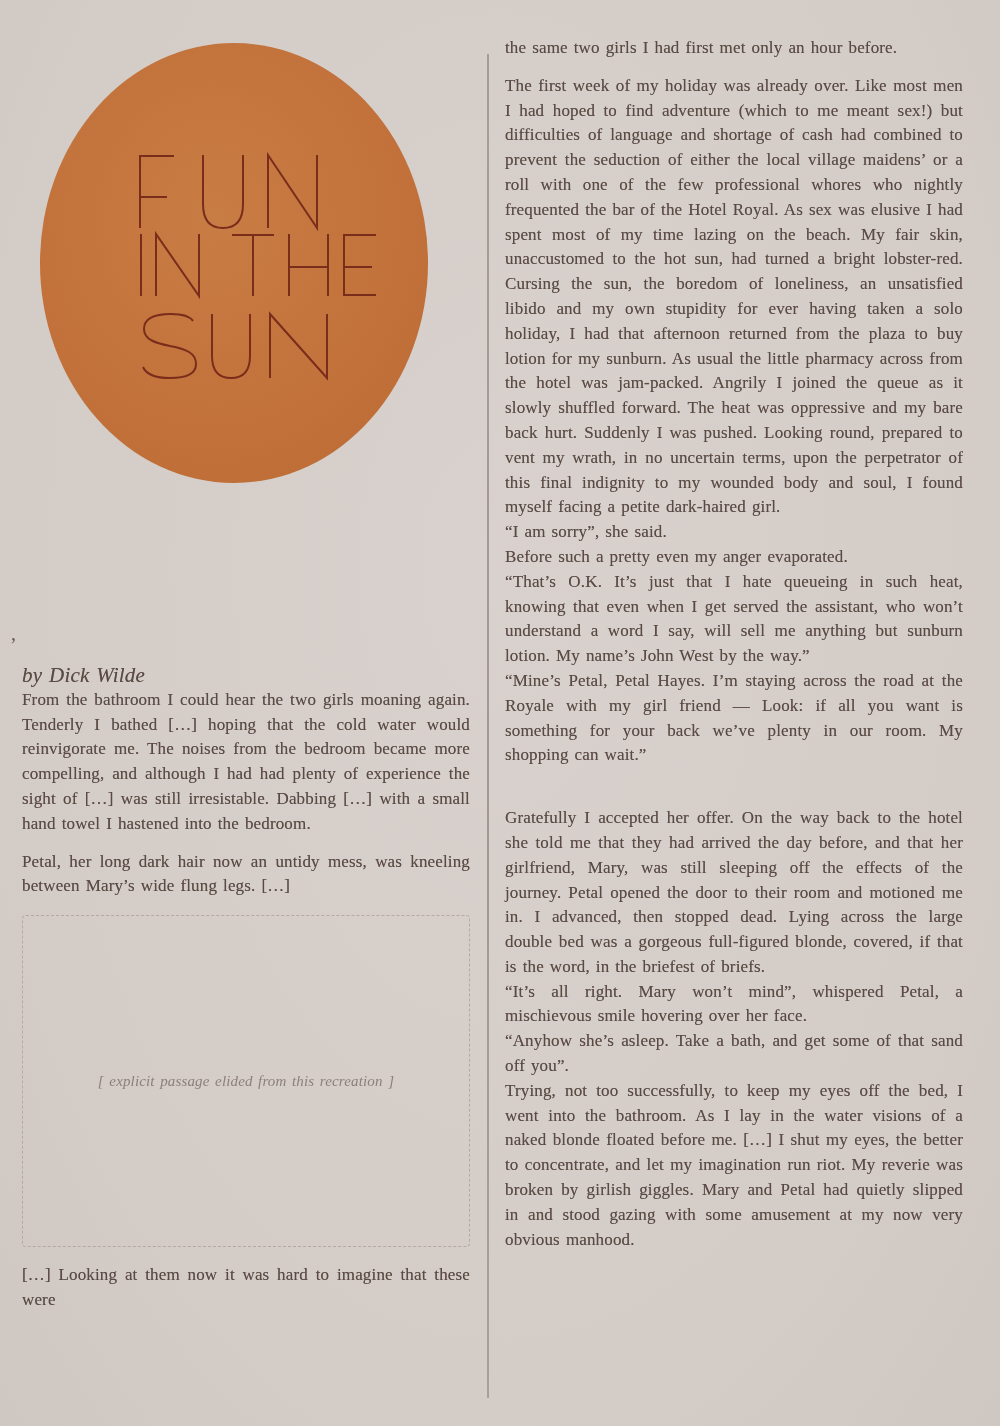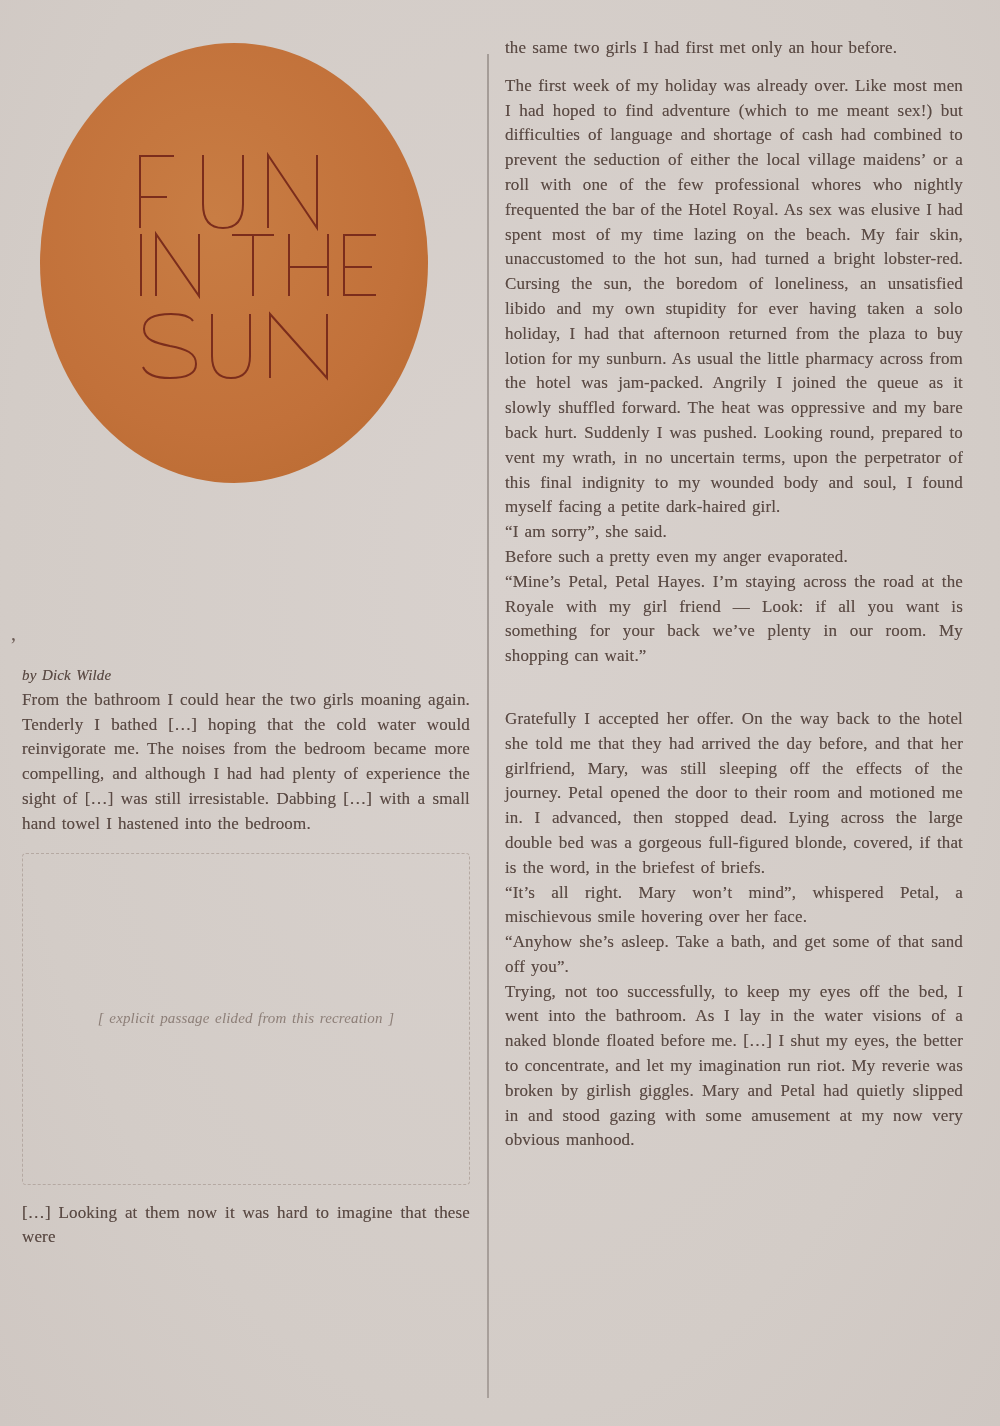--- a/index.html
+++ b/index.html
@@ -30,21 +30,21 @@
   .col {
     position:absolute;
     text-align:justify;
     font-size:17px; line-height:24.8px;
     letter-spacing:.15px; word-spacing:1.6px;
     text-shadow:0 0 .6px rgba(96,78,70,.55);
   }
   .col-left  { left:22px;  top:663px; width:448px; }
   .col-right { left:505px; top:36px;  width:458px; }
   .col p { margin:0; }
-  .byline { font-style:italic; font-size:15px; margin:0 0 26px 0; }
+  .byline { font-style:italic; font-size:21px; margin:0 0 26px 0; }
   .gap-sm { margin-top:13px !important; }
   .gap-lg { margin-top:38px !important;font-family:Liberation Serif, serif; }
   .redaction {
     display:flex; align-items:center; justify-content:center;
     min-height:330px; margin:16px 0 !important; padding:0 34px;
     font-style:italic; font-size:15px; text-align:center;
     color:#8d7f78; text-shadow:none;
     border:1px dashed #b5a9a2; border-radius:4px;
   }
 </style>
@@ -90,31 +90,33 @@
   <span class="sr-only">FUN IN THE SUN</span>
 
   <span class="print-artifact">’</span>
 
   <div class="divider"></div>
 
   <div class="col col-left">
     <p class="byline">by Dick Wilde</p>
     <div>
         <p>From the bathroom I could hear the two girls moaning again. Tenderly I bathed […] hoping that the cold water would reinvigorate me. The noises from the bedroom became more compelling, and although I had had plenty of experience the sight of […] was still irresistable. Dabbing […] with a small hand towel I hastened into the bedroom.</p>
+        <p class="gap-sm">Petal, her long dark hair now an untidy mess, was kneeling between Mary’s wide flung legs. […]</p>
         <p class="redaction">[ explicit passage elided from this recreation ]</p>
         <p>[…] Looking at them now it was hard to imagine that these were</p>
       </div>
   </div>
 
   <div class="col col-right">
     <div>
         <p>the same two girls I had first met only an hour before.</p>
         <p class="gap-sm">The first week of my holiday was already over. Like most men I had hoped to find adventure (which to me meant sex!) but difficulties of language and shortage of cash had combined to prevent the seduction of either the local village maidens’ or a roll with one of the few professional whores who nightly frequented the bar of the Hotel Royal. As sex was elusive I had spent most of my time lazing on the beach. My fair skin, unaccustomed to the hot sun, had turned a bright lobster-red. Cursing the sun, the boredom of loneliness, an unsatisfied libido and my own stupidity for ever having taken a solo holiday, I had that afternoon returned from the plaza to buy lotion for my sunburn. As usual the little pharmacy across from the hotel was jam-packed. Angrily I joined the queue as it slowly shuffled forward. The heat was oppressive and my bare back hurt. Suddenly I was pushed. Looking round, prepared to vent my wrath, in no uncertain terms, upon the perpetrator of this final indignity to my wounded body and soul, I found myself facing a petite dark-haired girl.</p>
         <p>“I am sorry”, she said.</p>
         <p>Before such a pretty even my anger evaporated.</p>
+        <p>“That’s O.K. It’s just that I hate queueing in such heat, knowing that even when I get served the assistant, who won’t understand a word I say, will sell me anything but sunburn lotion. My name’s John West by the way.”</p>
         <p>“Mine’s Petal, Petal Hayes. I’m staying across the road at the Royale with my girl friend — Look: if all you want is something for your back we’ve plenty in our room. My shopping can wait.”</p>
         <p class="gap-lg">Gratefully I accepted her offer. On the way back to the hotel she told me that they had arrived the day before, and that her girlfriend, Mary, was still sleeping off the effects of the journey. Petal opened the door to their room and motioned me in. I advanced, then stopped dead. Lying across the large double bed was a gorgeous full-figured blonde, covered, if that is the word, in the briefest of briefs.</p>
         <p>“It’s all right. Mary won’t mind”, whispered Petal, a mischievous smile hovering over her face.</p>
         <p>“Anyhow she’s asleep. Take a bath, and get some of that sand off you”.</p>
         <p>Trying, not too successfully, to keep my eyes off the bed, I went into the bathroom. As I lay in the water visions of a naked blonde floated before me. […] I shut my eyes, the better to concentrate, and let my imagination run riot. My reverie was broken by girlish giggles. Mary and Petal had quietly slipped in and stood gazing with some amusement at my now very obvious manhood.</p>
       </div>
   </div>
 
 </div>
 

